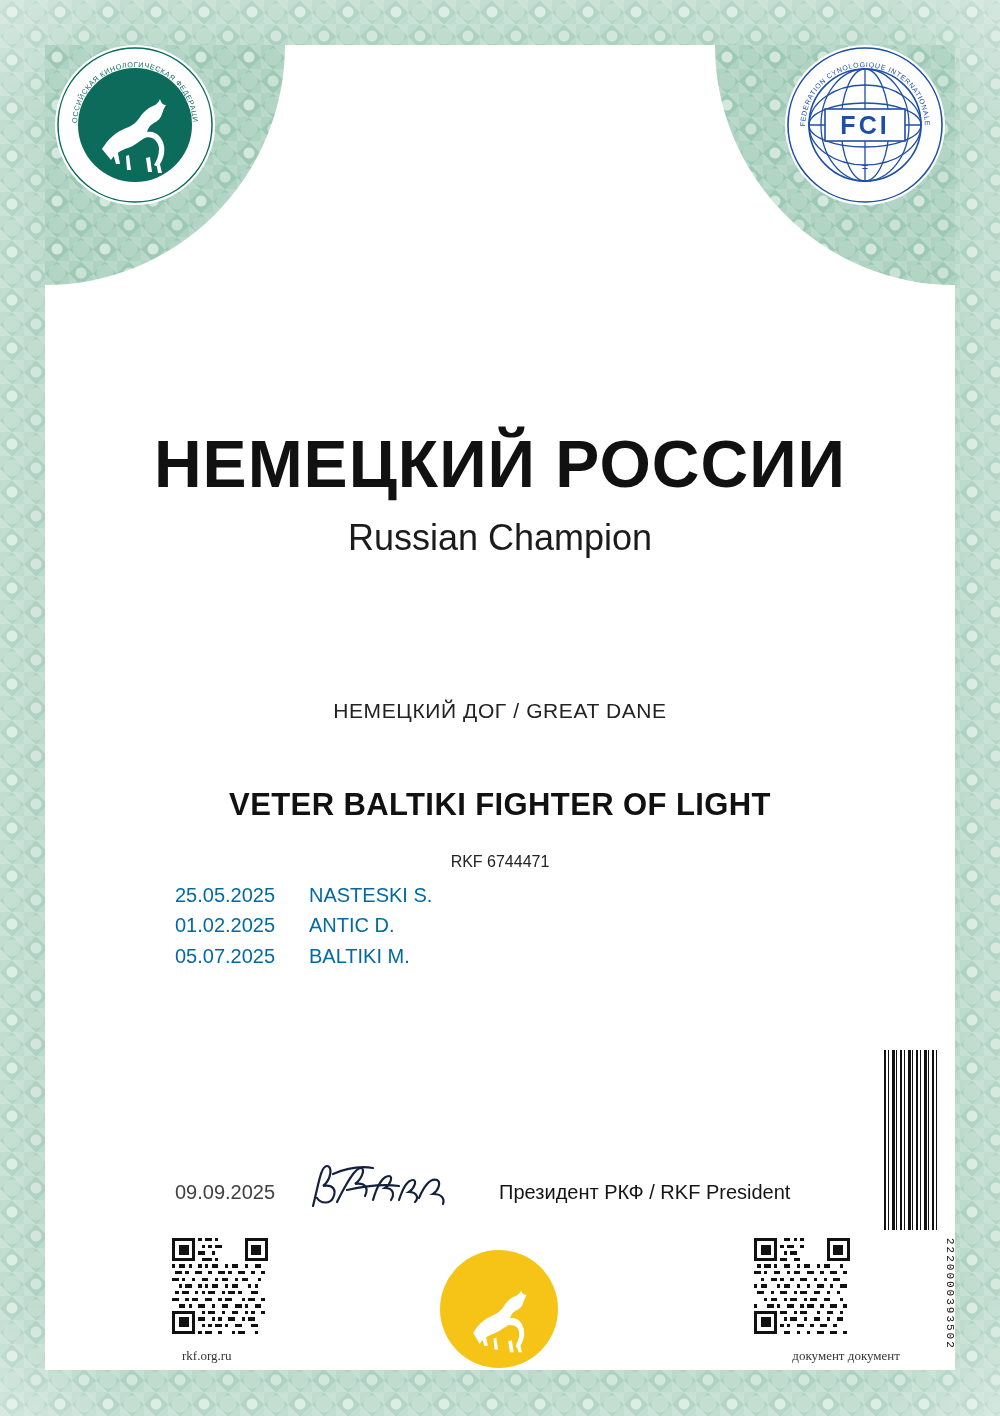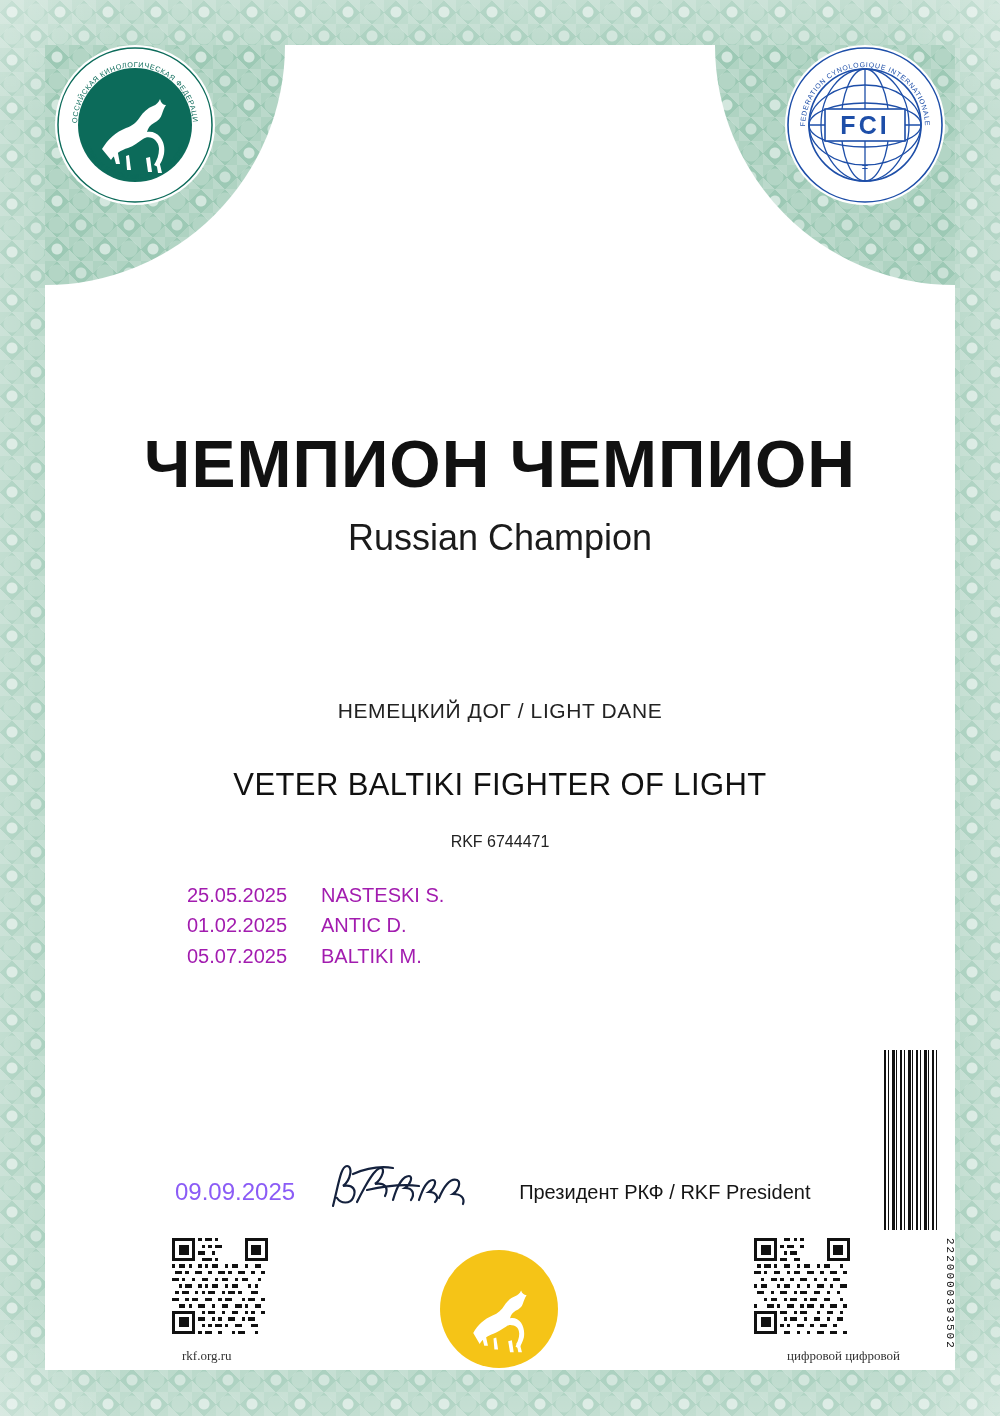--- a/index.html
+++ b/index.html
@@ -112,59 +112,59 @@
     margin: 18px 0 11px 0;
   }
   .breed {
     font-size: 21px;
     letter-spacing: .6px;
     color: #222222;
     margin: 140px 0 0 0;
   }
   .dog-name {
     font-size: 31px;
-    font-weight: normal;
+    font-weight: bold;
     letter-spacing: .4px;
     color: #111111;
-    margin: 44px 0 0 0;
+    margin: 64px 0 0 0;
   }
   .reg-number {
     font-size: 16px;
     color: #222222;
     margin: 30px 0 0 0;
   }
   
   .results {
     position: absolute;
-    left: 187px;
+    left: 175px;
     top: 880px;
     font-size: 20px;
-    color: #a21caf;
+    color: #0369a1;
     line-height: 1.52;
   }
   .results-row {
     display: flex;
   }
   .results-date {
     width: 130px;
   }
   .results-judge {
     padding-left: 4px;
   }
   
   .sign-row {
     position: absolute;
     left: 175px;
     top: 1162px;
     display: flex;
     align-items: center;
   }
   .sign-date {
-    font-size: 24px;
-    color: #8b5cf6;
+    font-size: 20px;
+    color: #404040;
   }
   .signature {
     width: 150px;
     height: 60px;
     margin-left: 28px;
     position: relative;
     top: -6px;
   }
   .president-label {
     font-size: 20px;
@@ -283,23 +283,23 @@
       <rect x="40" y="64" width="80" height="32" fill="#ffffff" stroke="#1d4ea8" stroke-width="1.6"></rect>
       <text x="80" y="89" font-size="25" font-weight="bold" fill="#1d4ea8" text-anchor="middle" font-family="Liberation Sans, sans-serif" letter-spacing="3">FCI</text>
       <text font-size="7" fill="#1d4ea8" font-family="Liberation Sans, sans-serif" letter-spacing="0.7">
         <textPath href="#fciTop" startOffset="50%" text-anchor="middle">FEDERATION CYNOLOGIQUE INTERNATIONALE</textPath>
       </text>
       <text x="80" y="126" font-size="11" fill="#1d4ea8" text-anchor="middle" font-family="Liberation Sans, sans-serif">=</text>
     </svg>
   </div>
 
   <div class="content">
-    <h1 class="title-ru">ЧЕМПИОН ЧЕМПИОН</h1>
+    <h1 class="title-ru">НЕМЕЦКИЙ РОССИИ</h1>
     <div class="title-en">Russian Champion</div>
-    <div class="breed">НЕМЕЦКИЙ ДОГ / LIGHT DANE</div>
+    <div class="breed">НЕМЕЦКИЙ ДОГ / GREAT DANE</div>
     <div class="dog-name">VETER BALTIKI FIGHTER OF LIGHT</div>
     <div class="reg-number">RKF 6744471</div>
   </div>
 
   <div class="results">
     <div class="results-row">
       <span class="results-date">25.05.2025</span>
       <span class="results-judge">NASTESKI S.</span>
     </div>
     <div class="results-row">
@@ -552,21 +552,21 @@
           <rect x="24" y="26" width="1" height="1"></rect>
         <rect x="9" y="28" width="2" height="1"></rect>
           <rect x="13" y="28" width="1" height="1"></rect>
           <rect x="16" y="28" width="1" height="1"></rect>
         <rect x="19" y="28" width="2" height="1"></rect>
           <rect x="23" y="28" width="2" height="1"></rect>
           <rect x="27" y="28" width="1" height="1"></rect>
       </g>
     </svg>
   </div>
-  <div class="qr-caption right">цифровой цифровой</div>
+  <div class="qr-caption right">документ документ</div>
 
   <div class="seal">
     <svg viewBox="0 0 100 100" width="92" height="92" aria-hidden="true">
       <g fill="#ffffff">
         <path d="M22,76 c5,-9 12,-15 21,-19 c6,-2 10,-6 13,-11 c3,-5 7,-8 12,-10 c2,-1 5,-3 6,-6 c1,3 3,5 6,5 c-2,3 -3,6 -4,9 c-1,4 -4,6 -8,8 c-3,2 -5,4 -6,8 c5,-1 9,1 12,5 c3,5 4,10 3,16 c-1,4 -3,8 -5,12 l-4,-2 c2,-5 4,-9 4,-14 c0,-4 -2,-8 -6,-9 c-3,-1 -6,-1 -8,1 c-5,3 -9,6 -14,8 c-6,2 -12,6 -15,11 z"></path>
         <path d="M35,76 l3,14 l-4,0 l-3,-12 z"></path>
         <path d="M64,84 l2,13 l-4,0 l-2,-12 z"></path>
         <path d="M72,86 l3,11 l-4,0 l-2,-10 z"></path>
         <path d="M47,81 l2,13 l-4,0 l-1,-12 z"></path>
       </g>

